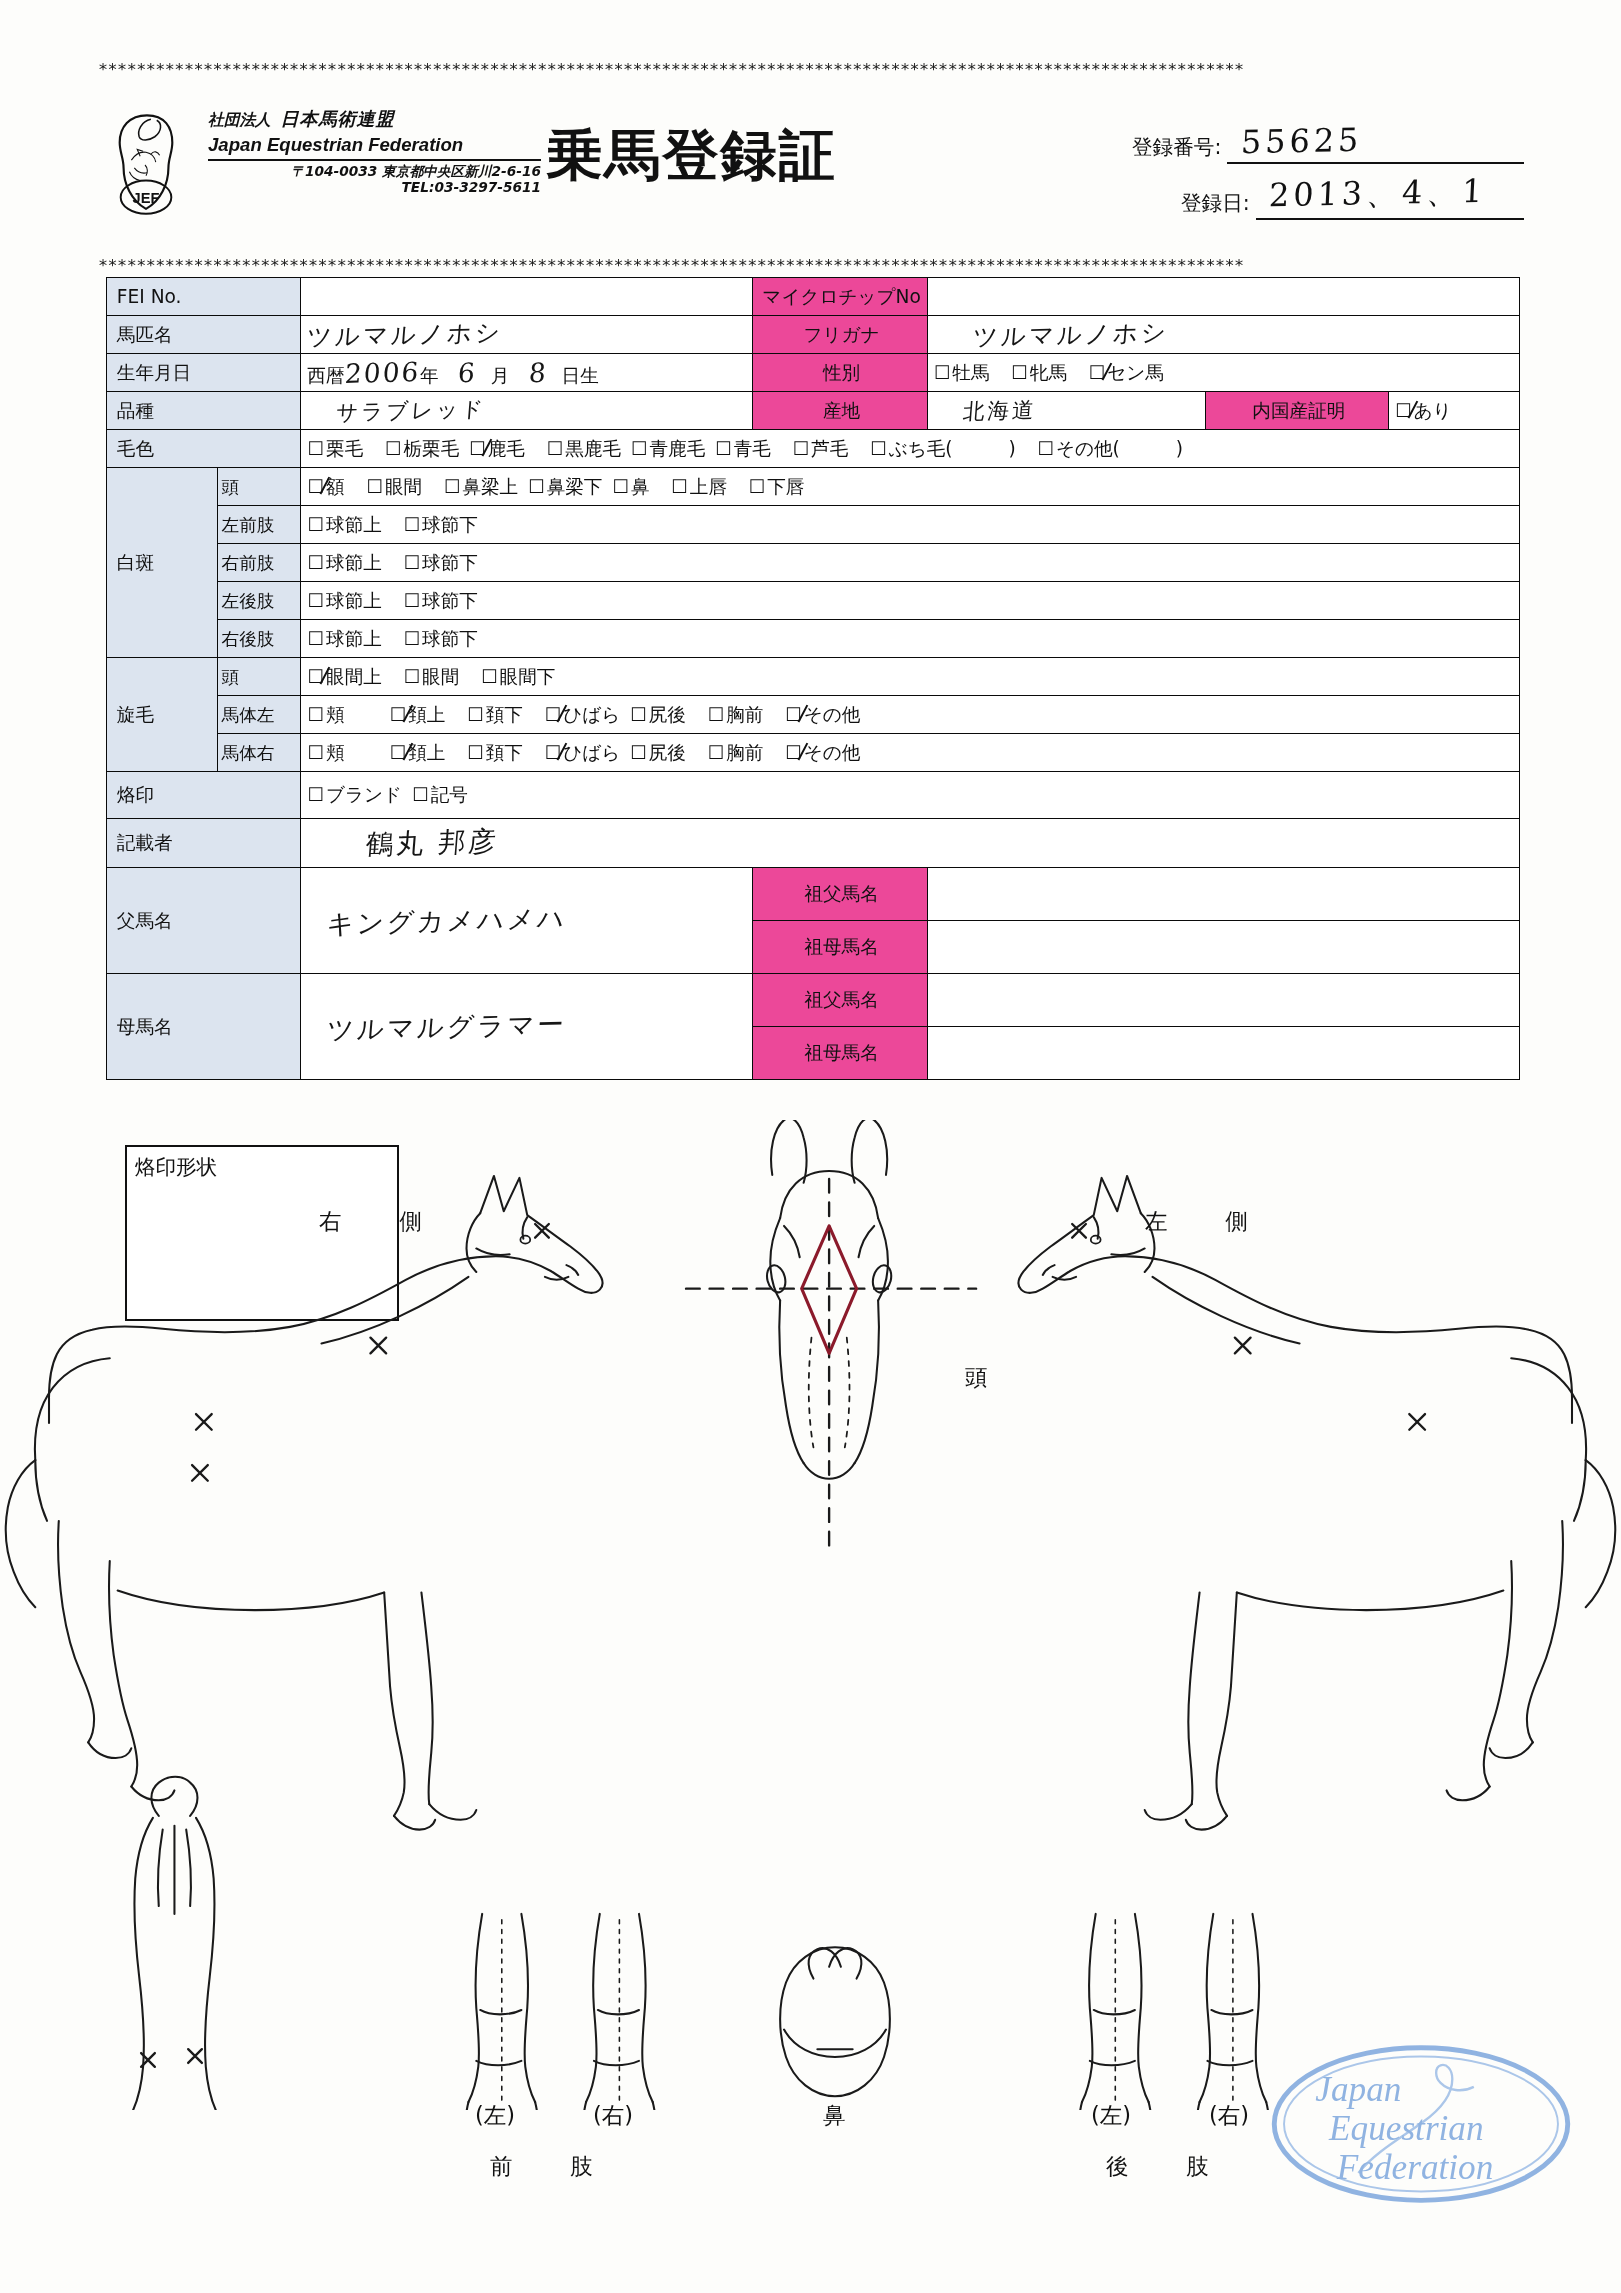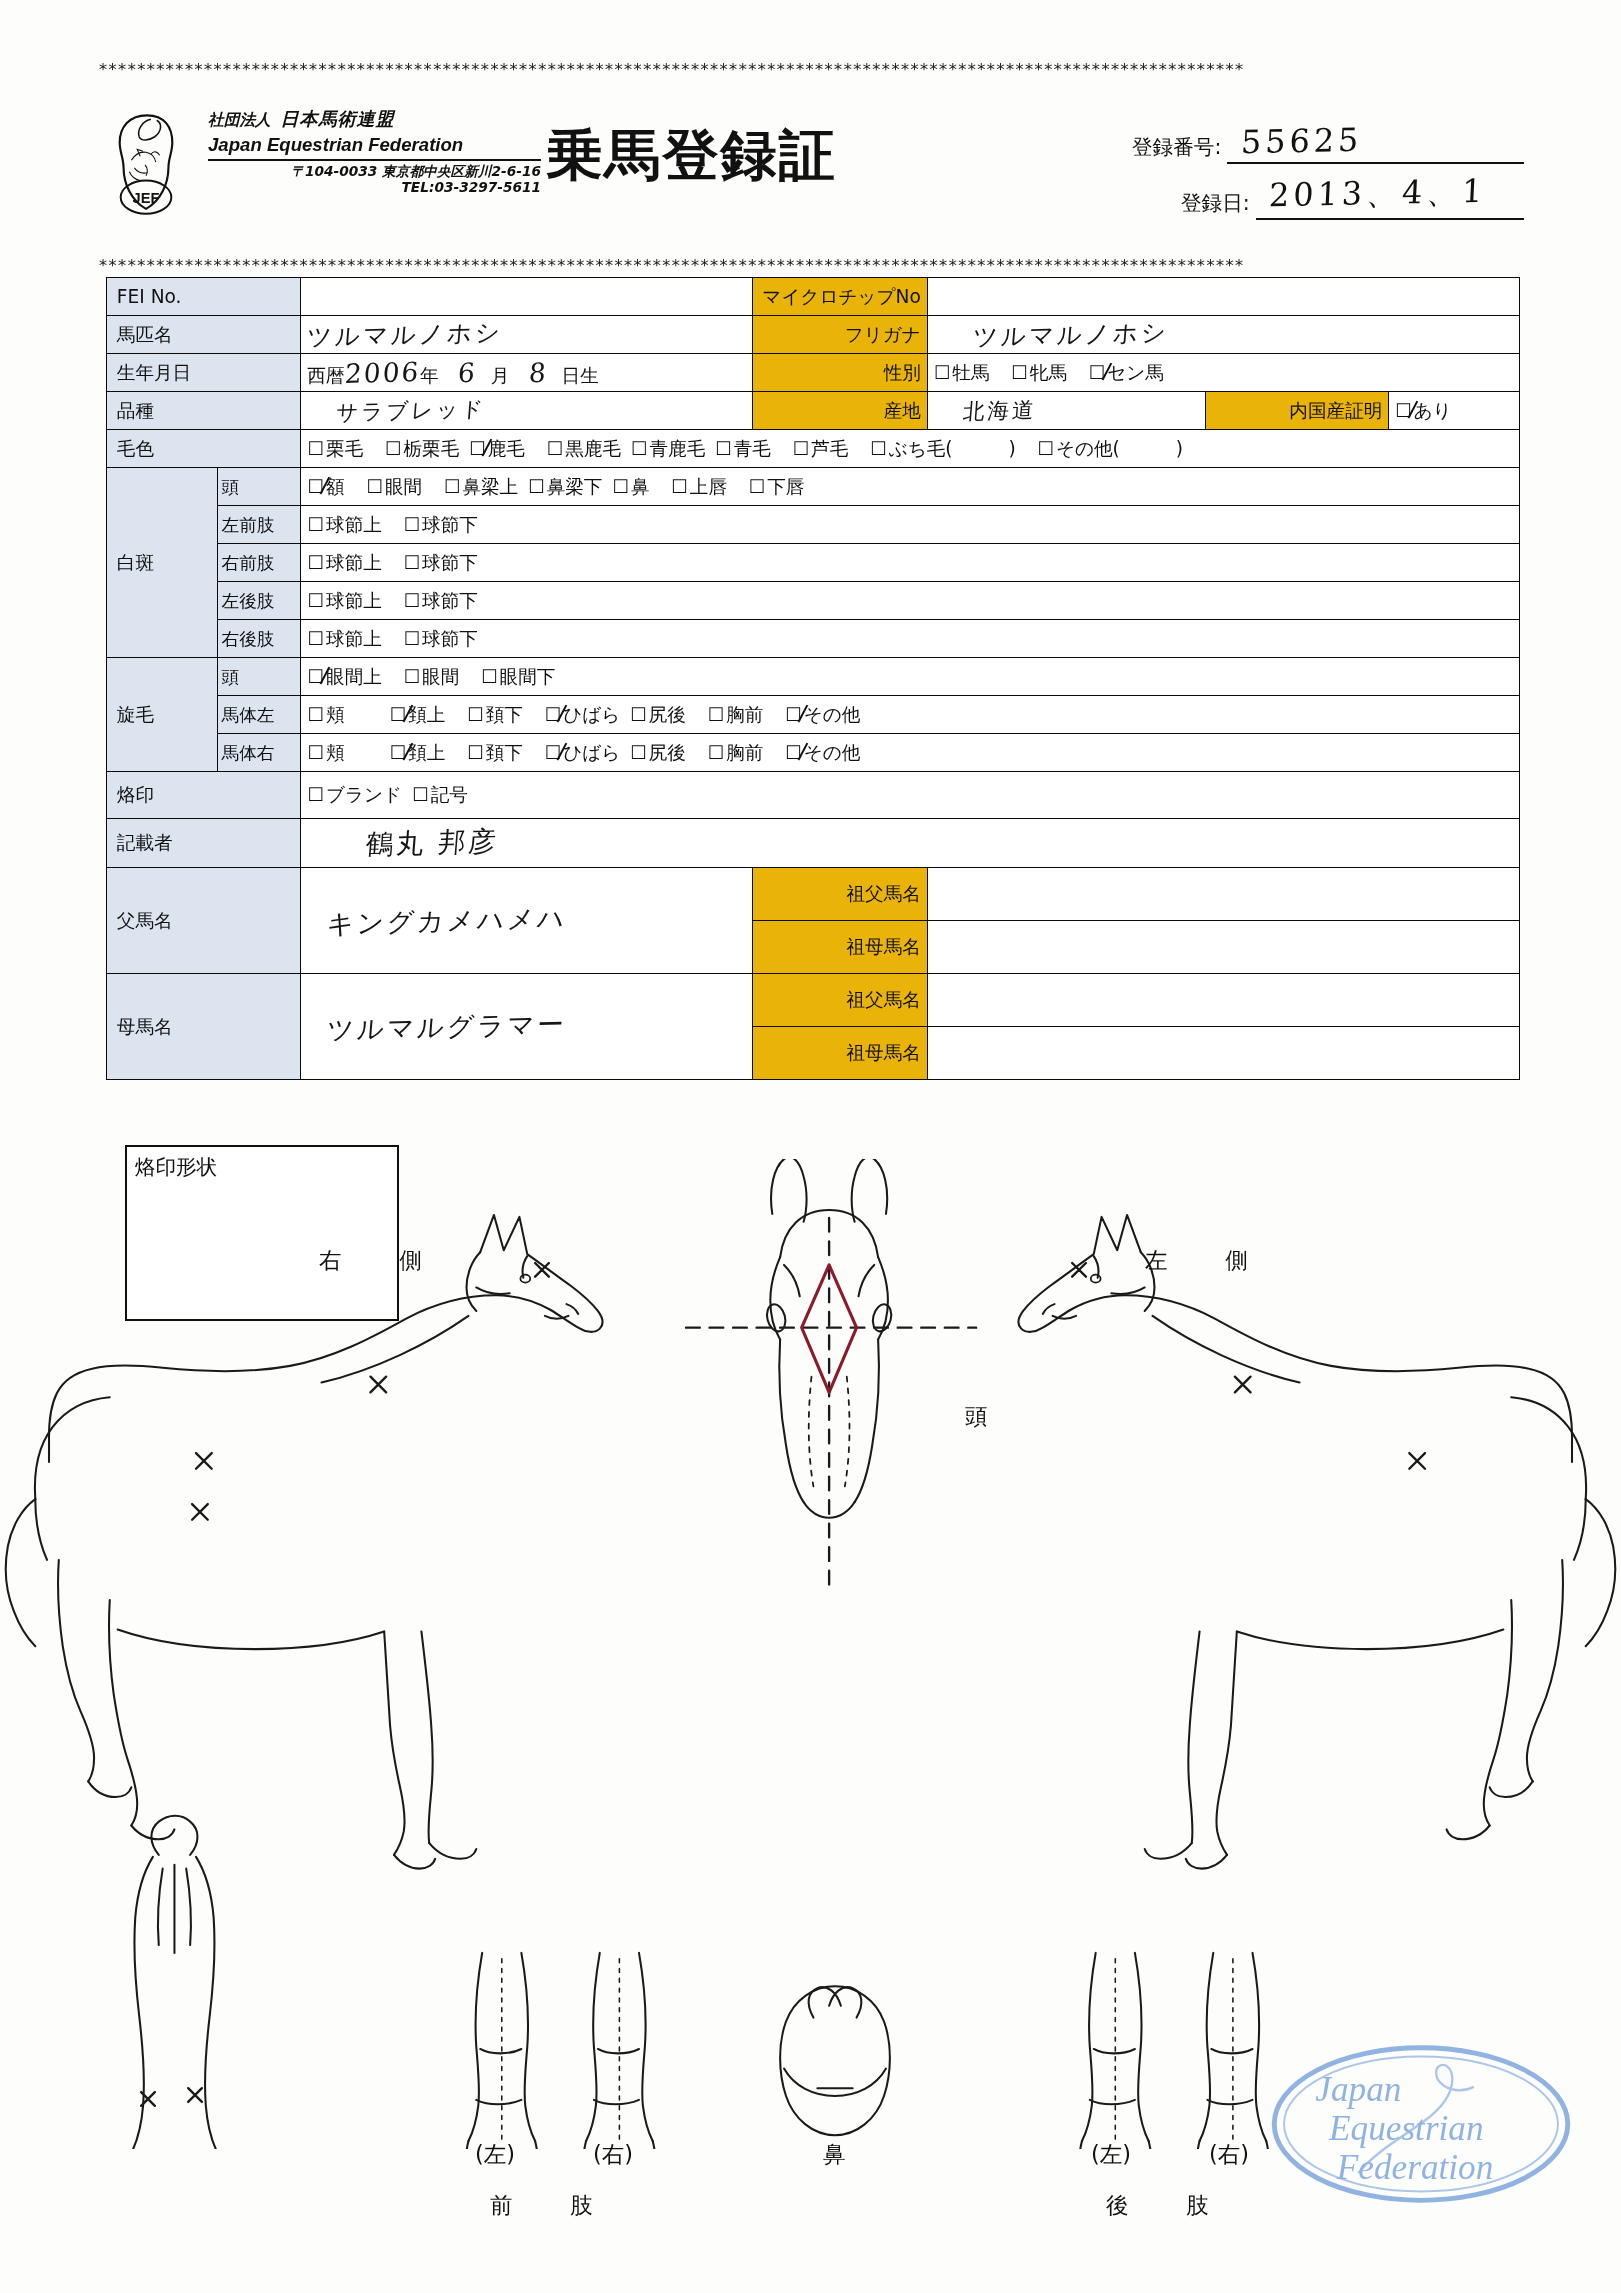--- a/index.html
+++ b/index.html
@@ -74,21 +74,21 @@
     padding-left:9.8px;
     font-size:18.6px;
     white-space:nowrap;
   }
   .tbl td.lab2{
     background:#dce4ef;
     width:73px;text-align:left;padding-left:3.9px;
     font-size:17.6px;white-space:nowrap;
   }
   .tbl td.lab-mid{
-    background:#eab308;white-space:nowrap;text-align:right;padding-left:9.8px;
+    background:#ec4899;white-space:nowrap;text-align:center;padding-left:9.8px;
   }
   .tbl td.val{background:#fff;}
   .hw{
     font-family:"DejaVu Serif","Liberation Serif",serif;
     font-size:24.5px;letter-spacing:2.9px;
     display:inline-block;
     transform:rotate(-1.5deg) skewX(-6deg);
     color:#161616;
   }
   .hw.sm{font-size:21.6px;}
@@ -103,21 +103,21 @@
   }
 
   
   .brandbox{
     position:absolute;left:125px;top:1145px;width:270px;height:172px;
     border:2px solid #111;background:#fff;
   }
   .brandbox span{position:absolute;left:7.8px;top:5.9px;font-size:20.6px;}
 
   
-  .diagram{position:absolute;left:0;top:1159px;width:1569px;height:990px;}
+  .diagram{position:absolute;left:0;top:1120px;width:1569px;height:990px;}
   .dlabel{position:absolute;font-size:22.5px;letter-spacing:17.6px;white-space:nowrap;}
   .dlabel.single{letter-spacing:0;}
 
   
   .stamp{
     position:absolute;left:1264px;top:2034px;width:314px;height:181px;
     opacity:.85;
     text-decoration:underline;
   }
   svg{display:block;}

